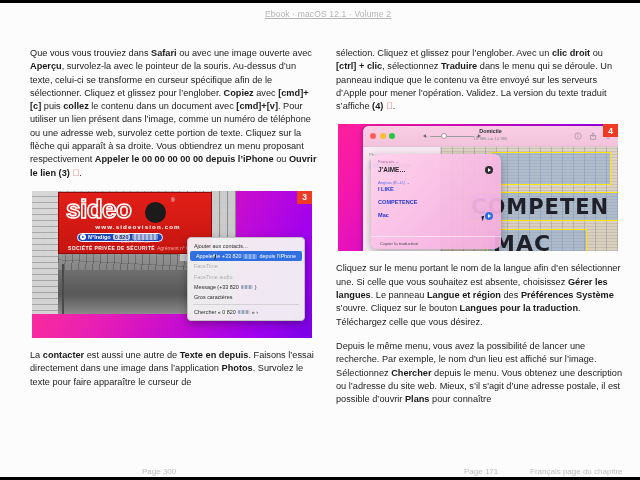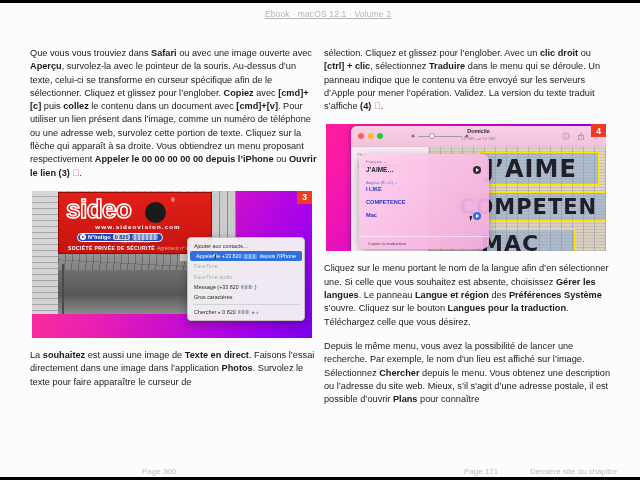--- a/index.html
+++ b/index.html
@@ -18,21 +18,21 @@
   }
   
   .running-head {
     position: absolute; top: 6px; left: 8px; width: 640px;
     text-align: center;
     font-size: 8.5px; color: #b4b4b4; letter-spacing: .15px; text-decoration: underline;
   }
   
   .col { position: absolute; top: 44px; width: 288px; }
   .col-left  { left: 30px; }
-  .col-right { left: 324px; }
+  .col-right { left: 336px; }
 
   p.body {
     font-size: 9.2px;
     line-height: 13.3px;
     color: #1b1b1b;
     text-align: left;
     margin-bottom: 11px;
   }
   .apple-glyph { color: #e8453c; font-size: 9px; }
 
@@ -402,21 +402,21 @@
         <div class="ctx-item">
           <span>Chercher « 0 820</span>
           <span class="ctx-blur sm"></span>
           <span> » ›</span>
         </div>
       </div>
 
       <div class="badge">3</div>
     </div>
 
-    <p class="body"><span>La </span><span style="font-weight: bold;">souhaitez</span><span> est aussi une image de </span><span style="font-weight: bold;">Texte en direct</span><span>. Faisons l’essai directement dans une image dans l’application </span><span style="font-weight: bold;">Photos</span><span>. Survolez le texte pour faire apparaître le curseur de</span></p>
+    <p class="body"><span>La </span><span style="font-weight: bold;">contacter</span><span> est aussi une autre de </span><span style="font-weight: bold;">Texte en depuis</span><span>. Faisons l’essai directement dans une image dans l’application </span><span style="font-weight: bold;">Photos</span><span>. Survolez le texte pour faire apparaître le curseur de</span></p>
   </div>
 
   <div class="col col-right">
     <p class="body"><span>sélection. Cliquez et glissez pour l’englober. Avec un </span><span style="font-weight: bold;">clic droit</span><span> ou </span><span style="font-weight: bold;">[ctrl] + clic</span><span>, sélectionnez </span><span style="font-weight: bold;">Traduire</span><span> dans le menu qui se déroule. Un panneau indique que le contenu va être envoyé sur les serveurs d’Apple pour mener l’opération. Validez. La version du texte traduit s’affiche </span><span style="font-weight: bold;">(4) </span><span class="apple-glyph"></span><span>.</span></p>
 
     <div class="figure" id="fig4">
       <div class="f4-bg"></div>
 
       <div class="f4-win">
         <div class="f4-titlebar">
@@ -458,21 +458,20 @@
         <div class="f4-sidebar">
           <div class="sb-head">Photos</div>
           <div class="sb-item">
             <span class="sb-dot"></span>
             <span>Photothèque</span>
           </div>
         </div>
 
         <div class="f4-photo">
           <div class="hl" style="left:50px; top:5px; width:120px; height:33px;"></div>
-          <div class="hw" style="left:56px; top:8px; font-size:24px;">J’AIME</div>
 
           <div class="hl" style="left:26px; top:45px; width:170px; height:29px;"></div>
           <div class="hw" style="left:30px; top:48px; font-size:21px;">COMPETEN</div>
 
           <div class="hl" style="left:46px; top:82px; width:100px; height:26px;"></div>
           <div class="hw" style="left:52px; top:84px; font-size:22px;">MAC</div>
         </div>
 
         <div class="tr-panel">
           <div class="tp-lang">
@@ -499,16 +498,16 @@
       <div class="badge">4</div>
     </div>
 
     <p class="body"><span>Cliquez sur le menu portant le nom de la langue afin d’en sélectionner une. Si celle que vous souhaitez est absente, choisissez </span><span style="font-weight: bold;">Gérer les langues</span><span>. Le panneau </span><span style="font-weight: bold;">Langue et région</span><span> des </span><span style="font-weight: bold;">Préférences Système</span><span> s’ouvre. Cliquez sur le bouton </span><span style="font-weight: bold;">Langues pour la traduction</span><span>. Téléchargez celle que vous désirez.</span></p>
     <p class="body"><span>Depuis le même menu, vous avez la possibilité de lancer une recherche. Par exemple, le nom d'un lieu est affiché sur l’image. Sélectionnez </span><span style="font-weight: bold;">Chercher</span><span> depuis le menu. Vous obtenez une description ou l’adresse du site web. Mieux, s’il s'agit d’une adresse postale, il est possible d’ouvrir </span><span style="font-weight: bold;">Plans</span><span> pour connaître</span></p>
   </div>
 
   <div class="footer">
     <span class="fnum" id="pn-left">Page 300</span>
     <span class="fnum" id="pn-right">Page 171</span>
-    <span class="fnum" id="chap-end">Dernière site du chapitre</span>
+    <span class="fnum" id="chap-end">Français page du chapitre</span>
   </div>
 
 </div>
 
 </body></html>

